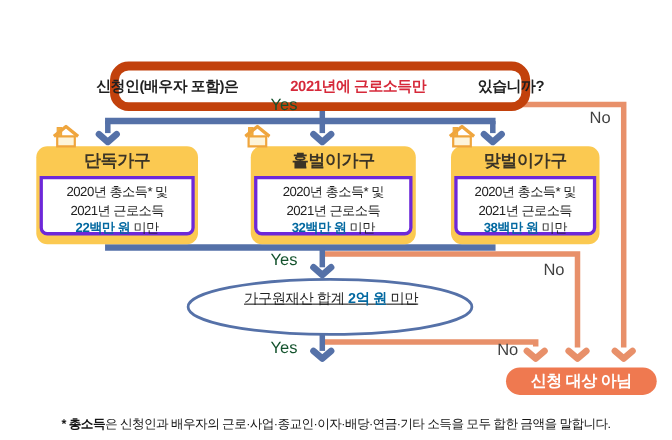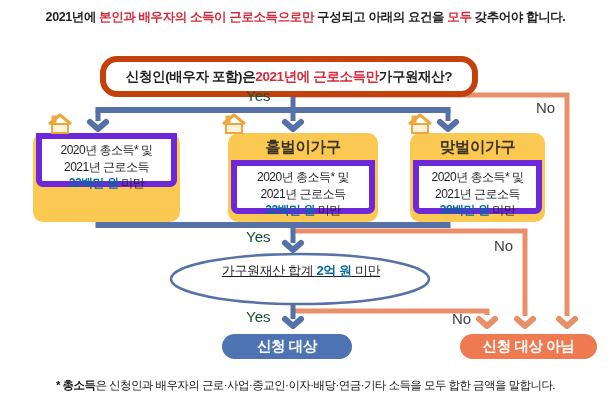--- a/index.html
+++ b/index.html
@@ -3,31 +3,31 @@
 <meta charset="utf-8">
 <style>
   html,body{margin:0;padding:0;background:#fff;}
   .canvas{position:relative;width:611px;height:400px;background:#fff;overflow:hidden;
           font-family:"Liberation Sans",sans-serif;color:#1f1f1f;}
   .abs{position:absolute;}
   .title{top:9px;left:0;width:611px;text-align:center;font-size:12.5px;font-weight:bold;
          letter-spacing:-0.4px;white-space:nowrap;}
   .red{color:#d6293a;}
   .amount{color:#0369a1;font-weight:bold;}
-  .qbox{left:100px;top:56px;width:366px;height:29px;border:6px solid #c2410c;border-radius:17px;
+  .qbox{left:100px;top:56px;width:366px;height:29px;border:8px solid #c2410c;border-radius:17px;
         background:#fff;display:flex;align-items:center;justify-content:center;
-        font-size:13.5px;font-weight:bold;z-index:2;white-space:nowrap;letter-spacing:-0.4px;}
+        font-size:13.5px;font-weight:bold;z-index:2;white-space:nowrap;letter-spacing:-0.4px;gap:47px;}
   .flow-label{font-size:15px;z-index:3;white-space:nowrap;}
   .yes{color:#14532d;}
   .no-lb{color:#404040;}
   .gbox{top:133px;height:89px;background:#fbc951;border-radius:10px;z-index:2;
         box-sizing:border-box;padding:0 3px 3px;}
   .gbox .hdr{height:27px;line-height:27px;text-align:center;font-size:15.5px;font-weight:bold;
              color:#3b3426;letter-spacing:-0.4px;}
-  .gbox .bdy{background:#fff;border:6px solid #6d28d9;border-radius:0 0 7px 7px;height:54px;
+  .gbox .bdy{background:#fff;border:3px solid #6d28d9;border-radius:0 0 7px 7px;height:54px;
              box-sizing:border-box;text-align:center;font-size:12px;line-height:16.5px;
              padding-top:3px;letter-spacing:-0.5px;white-space:nowrap;}
   .ellipse-text{left:172px;top:261px;width:258px;text-align:center;z-index:2;font-size:13px;
                 line-height:19px;letter-spacing:-0.4px;white-space:nowrap;text-decoration:underline;}
   .pill{top:334px;height:25px;border-radius:13px;color:#fff;font-weight:bold;font-size:14.5px;
         display:flex;align-items:center;justify-content:center;z-index:2;letter-spacing:-0.4px;}
   .pill-yes{left:222px;width:130px;background:#4d73b3;}
   .pill-no{left:460px;width:137px;background:#ef7950;}
   .footnote{top:378px;left:0;width:611px;text-align:center;font-size:11.5px;color:#141414;
             letter-spacing:-0.55px;white-space:nowrap;}
@@ -65,28 +65,25 @@
     <g stroke="#5571a8" stroke-width="6" fill="none" stroke-linecap="round" stroke-linejoin="round">
       <polyline points="90,122 98,129 106,122"></polyline>
       <polyline points="285,122 293,129 301,122"></polyline>
       <polyline points="440,122 448,129 456,122"></polyline>
       <polyline points="285,243 293,250 301,243"></polyline>
       <polyline points="285,319 293,326 301,319"></polyline>
     </g>
     <ellipse cx="300" cy="279" rx="129" ry="25" fill="#ffffff" stroke="#5571a8" stroke-width="2.5"></ellipse>
   </svg>
 
-  <div class="abs title">
-    <span>2021년에 </span><span class="red">본인과 배우자의 소득이 근로소득으로만</span><span> 구성되고 아래의 요건을 </span><span class="red">모두</span><span> 갖추어야 합니다.</span>
-  </div>
 
   <div class="abs qbox">
     <span>신청인(배우자 포함)은 </span>
       <span class="red">2021년에 근로소득만</span>
-      <span> 가구원재산?</span>
+      <span> 있습니까?</span>
   </div>
 
   <div class="abs flow-label yes" style="left:246px;top:87px">Yes</div>
   <div class="abs flow-label no-lb" style="left:536px;top:99px">No</div>
   <div class="abs flow-label yes" style="left:246px;top:228px">Yes</div>
   <div class="abs flow-label no-lb" style="left:494px;top:237px">No</div>
   <div class="abs flow-label yes" style="left:246px;top:308px">Yes</div>
   <div class="abs flow-label no-lb" style="left:452px;top:310px">No</div>
 
   <div class="abs house" style="left:48px;top:113px">
@@ -105,20 +102,21 @@
   </div>
   <div class="abs house" style="left:408px;top:113px">
     <svg width="24" height="22" viewBox="0 0 24 22">
       <rect x="4" y="3" width="4" height="8" fill="#f2b23f" stroke="#efa53d" stroke-width="1"></rect>
       <path d="M4 11 H20 V20 H4 Z" fill="#fdf4da" stroke="#efa53d" stroke-width="2"></path>
       <path d="M1 11 L12 2 L23 11" fill="none" stroke="#efa53d" stroke-width="3" stroke-linejoin="round"></path>
     </svg>
   </div>
 
   <div class="abs gbox" style="left:33px;width:147px">
+    <div class="hdr">단독가구</div>
     <div class="bdy">
       <div>2020년 총소득* 및</div>
       <div>2021년 근로소득</div>
       <div><span class="amount">22백만 원</span><span> 미만</span></div>
     </div>
   </div>
   <div class="abs gbox" style="left:228px;width:150px">
     <div class="hdr">홀벌이가구</div>
     <div class="bdy">
       <div>2020년 총소득* 및</div>
@@ -132,20 +130,19 @@
       <div>2020년 총소득* 및</div>
       <div>2021년 근로소득</div>
       <div><span class="amount">38백만 원</span><span> 미만</span></div>
     </div>
   </div>
 
   <div class="abs ellipse-text">
     <div><span>가구원재산 합계 </span><span class="amount">2억 원</span><span> 미만</span></div>
   </div>
 
-  <div class="abs pill pill-yes">신청 대상</div>
   <div class="abs pill pill-no">신청 대상 아님</div>
 
   <div class="abs footnote">
     <b>* 총소득</b><span>은 신청인과 배우자의 근로·사업·종교인·이자·배당·연금·기타 소득을 모두 합한 금액을 말합니다.</span>
   </div>
 
 </div>
 
 </body></html>

